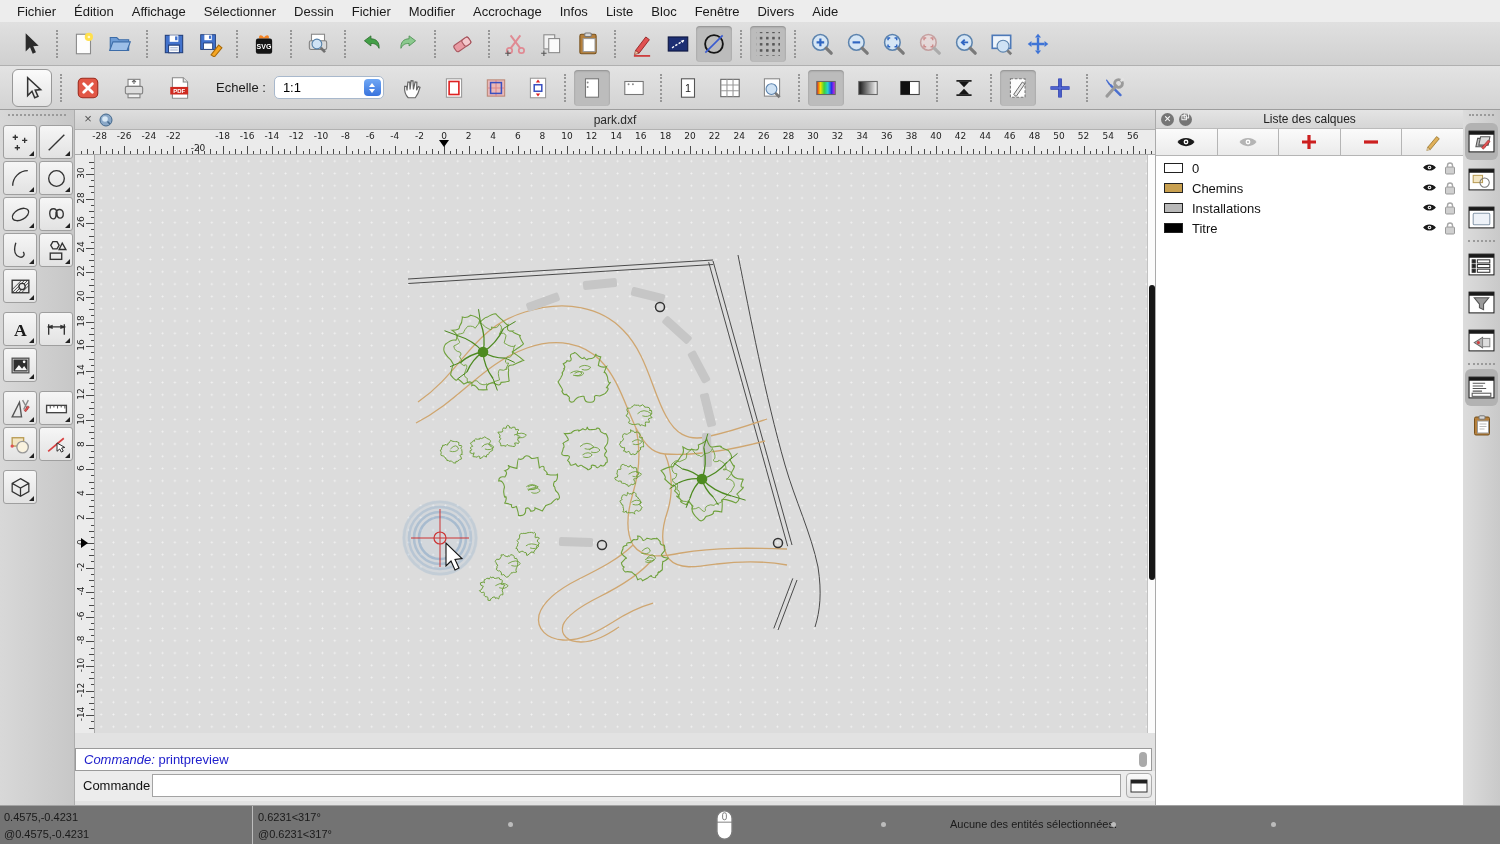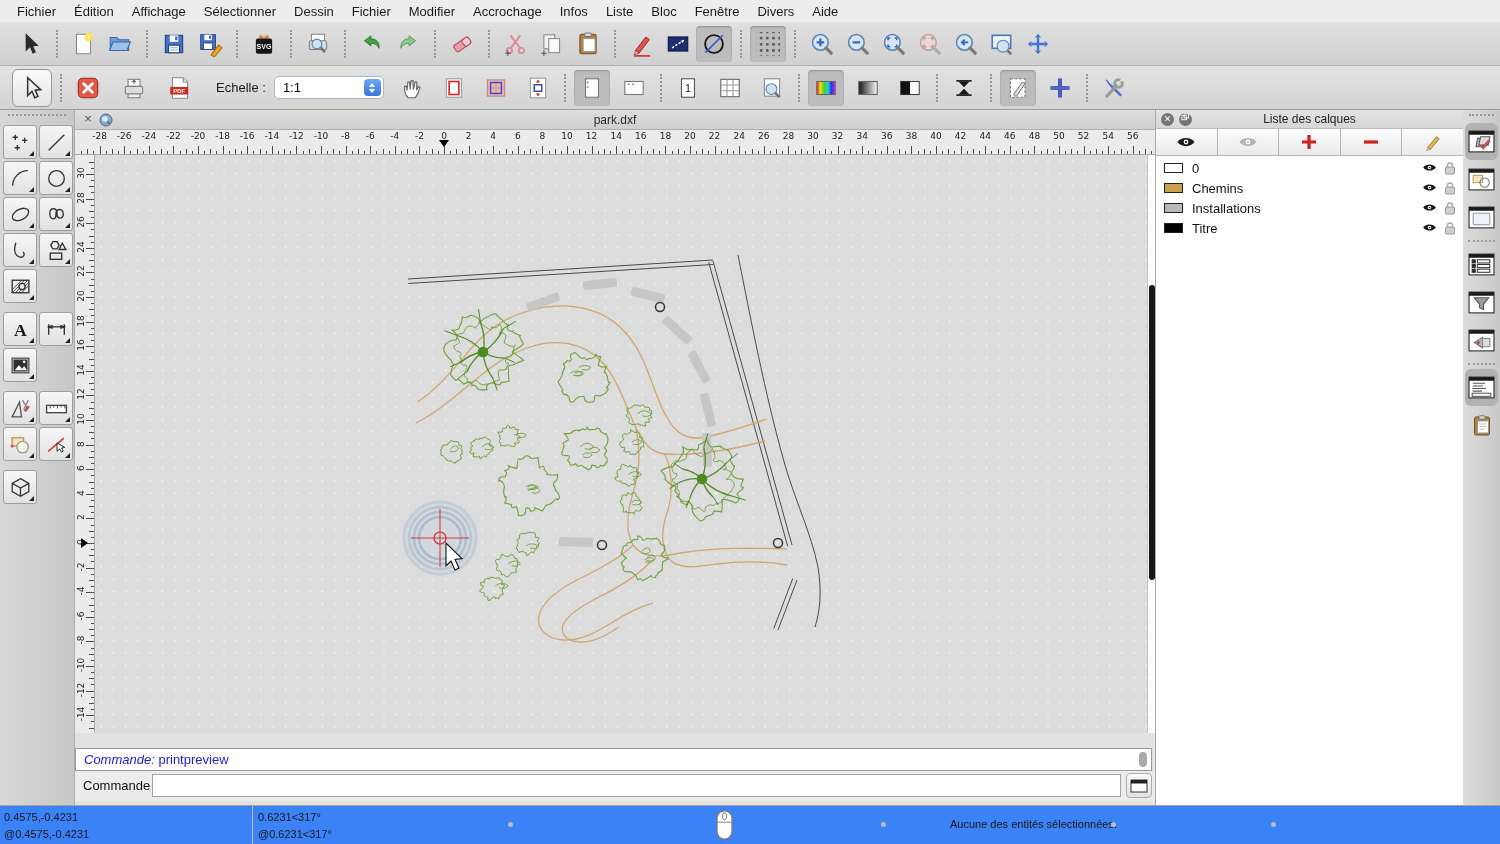--- a/index.html
+++ b/index.html
@@ -90,21 +90,21 @@
   .ico-eye { right:26px; } .ico-lock { right:7px; } .ico-pen { right:50px; }
 
   
   #dock { position:absolute; left:1463px; top:110px; width:37px; height:695px; background:linear-gradient(90deg,#dcdcdc,#c9c9c9); padding-top:12px; }
   #dock .handle { position:absolute; top:4px; left:6px; width:25px; border-top:2px dotted #9a9a9a; }
   .dock-btn { width:33px; height:37px; margin:1px auto; display:flex; align-items:center; justify-content:center; border-radius:6px; }
   .dock-btn.active { background:#b2b2b2; }
   .dock-sep { width:27px; margin:4px auto; border-top:2px dotted #9a9a9a; }
 
   
-  #statusbar { position:absolute; left:0; top:805px; width:1500px; height:39px; background:#3b82f6; border-top:1px solid #a2a2a2; font-size:11px; color:#1a1a1a; }
+  #statusbar { position:absolute; left:0; top:805px; width:1500px; height:39px; background:#737373; border-top:1px solid #a2a2a2; font-size:11px; color:#1a1a1a; }
   .sb-line1 { position:absolute; top:5px; } .sb-line2 { position:absolute; top:22px; }
   #sb-sep { position:absolute; left:252px; top:0; width:1px; height:39px; background:#bdbdbd; }
   #sb-selection { position:absolute; left:950px; top:12px; }
   .sb-dot { position:absolute; width:5px; height:5px; border-radius:50%; background:#bcbcbc; top:16px; }
   #sb-mouse { position:absolute; left:716px; top:3px; }
 </style>
 </head>
 <body>
 
 <svg width="0" height="0" style="position:absolute">
@@ -791,21 +791,21 @@
         <i class="htick mid" style="left: 1045.5px;"></i>
         <i class="htick min" style="left: 1051.65px;"></i>
         <i class="htick maj" style="left: 1057.8px;"></i>
         <i class="htick min" style="left: 1063.95px;"></i>
         <i class="htick mid" style="left: 1070.1px;"></i>
         <i class="htick min" style="left: 1076.25px;"></i>
         <span class="hlab" style="left: 24.6px;">-28</span>
         <span class="hlab" style="left: 49.2px;">-26</span>
         <span class="hlab" style="left: 73.8px;">-24</span>
         <span class="hlab" style="left: 98.4px;">-22</span>
-        <span class="hlab" style="left: 123px;">-20</span>
+        <span class="hlab" style="left: 123px; margin-top: 12px;">-20</span>
         <span class="hlab" style="left: 147.6px;">-18</span>
         <span class="hlab" style="left: 172.2px;">-16</span>
         <span class="hlab" style="left: 196.8px;">-14</span>
         <span class="hlab" style="left: 221.4px;">-12</span>
         <span class="hlab" style="left: 246px;">-10</span>
         <span class="hlab" style="left: 270.6px;">-8</span>
         <span class="hlab" style="left: 295.2px;">-6</span>
         <span class="hlab" style="left: 319.8px;">-4</span>
         <span class="hlab" style="left: 344.4px;">-2</span>
         <span class="hlab" style="left: 369px;">0</span>

